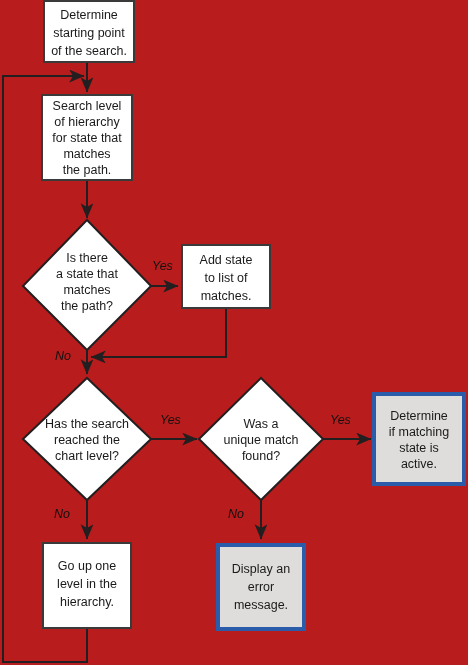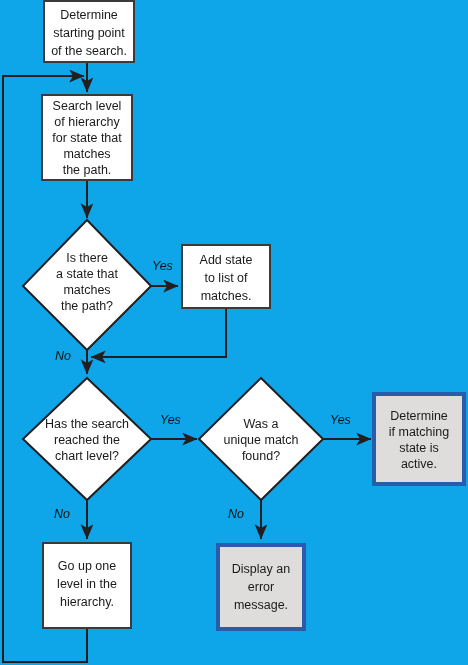--- a/index.html
+++ b/index.html
@@ -4,21 +4,21 @@
 <style>
   html, body {
     margin: 0;
     padding: 0;
     background: #ffffff;
   }
   #canvas {
     position: relative;
     width: 468px;
     height: 665px;
-    background: #0ea5e9;
+    background: #b91c1c;
     font-family: "Liberation Sans", sans-serif;
     overflow: hidden;
   }
   #flow-svg {
     position: absolute;
     left: 0;
     top: 0;
   }
   .node-text {
     font-family: "Liberation Sans", sans-serif;

